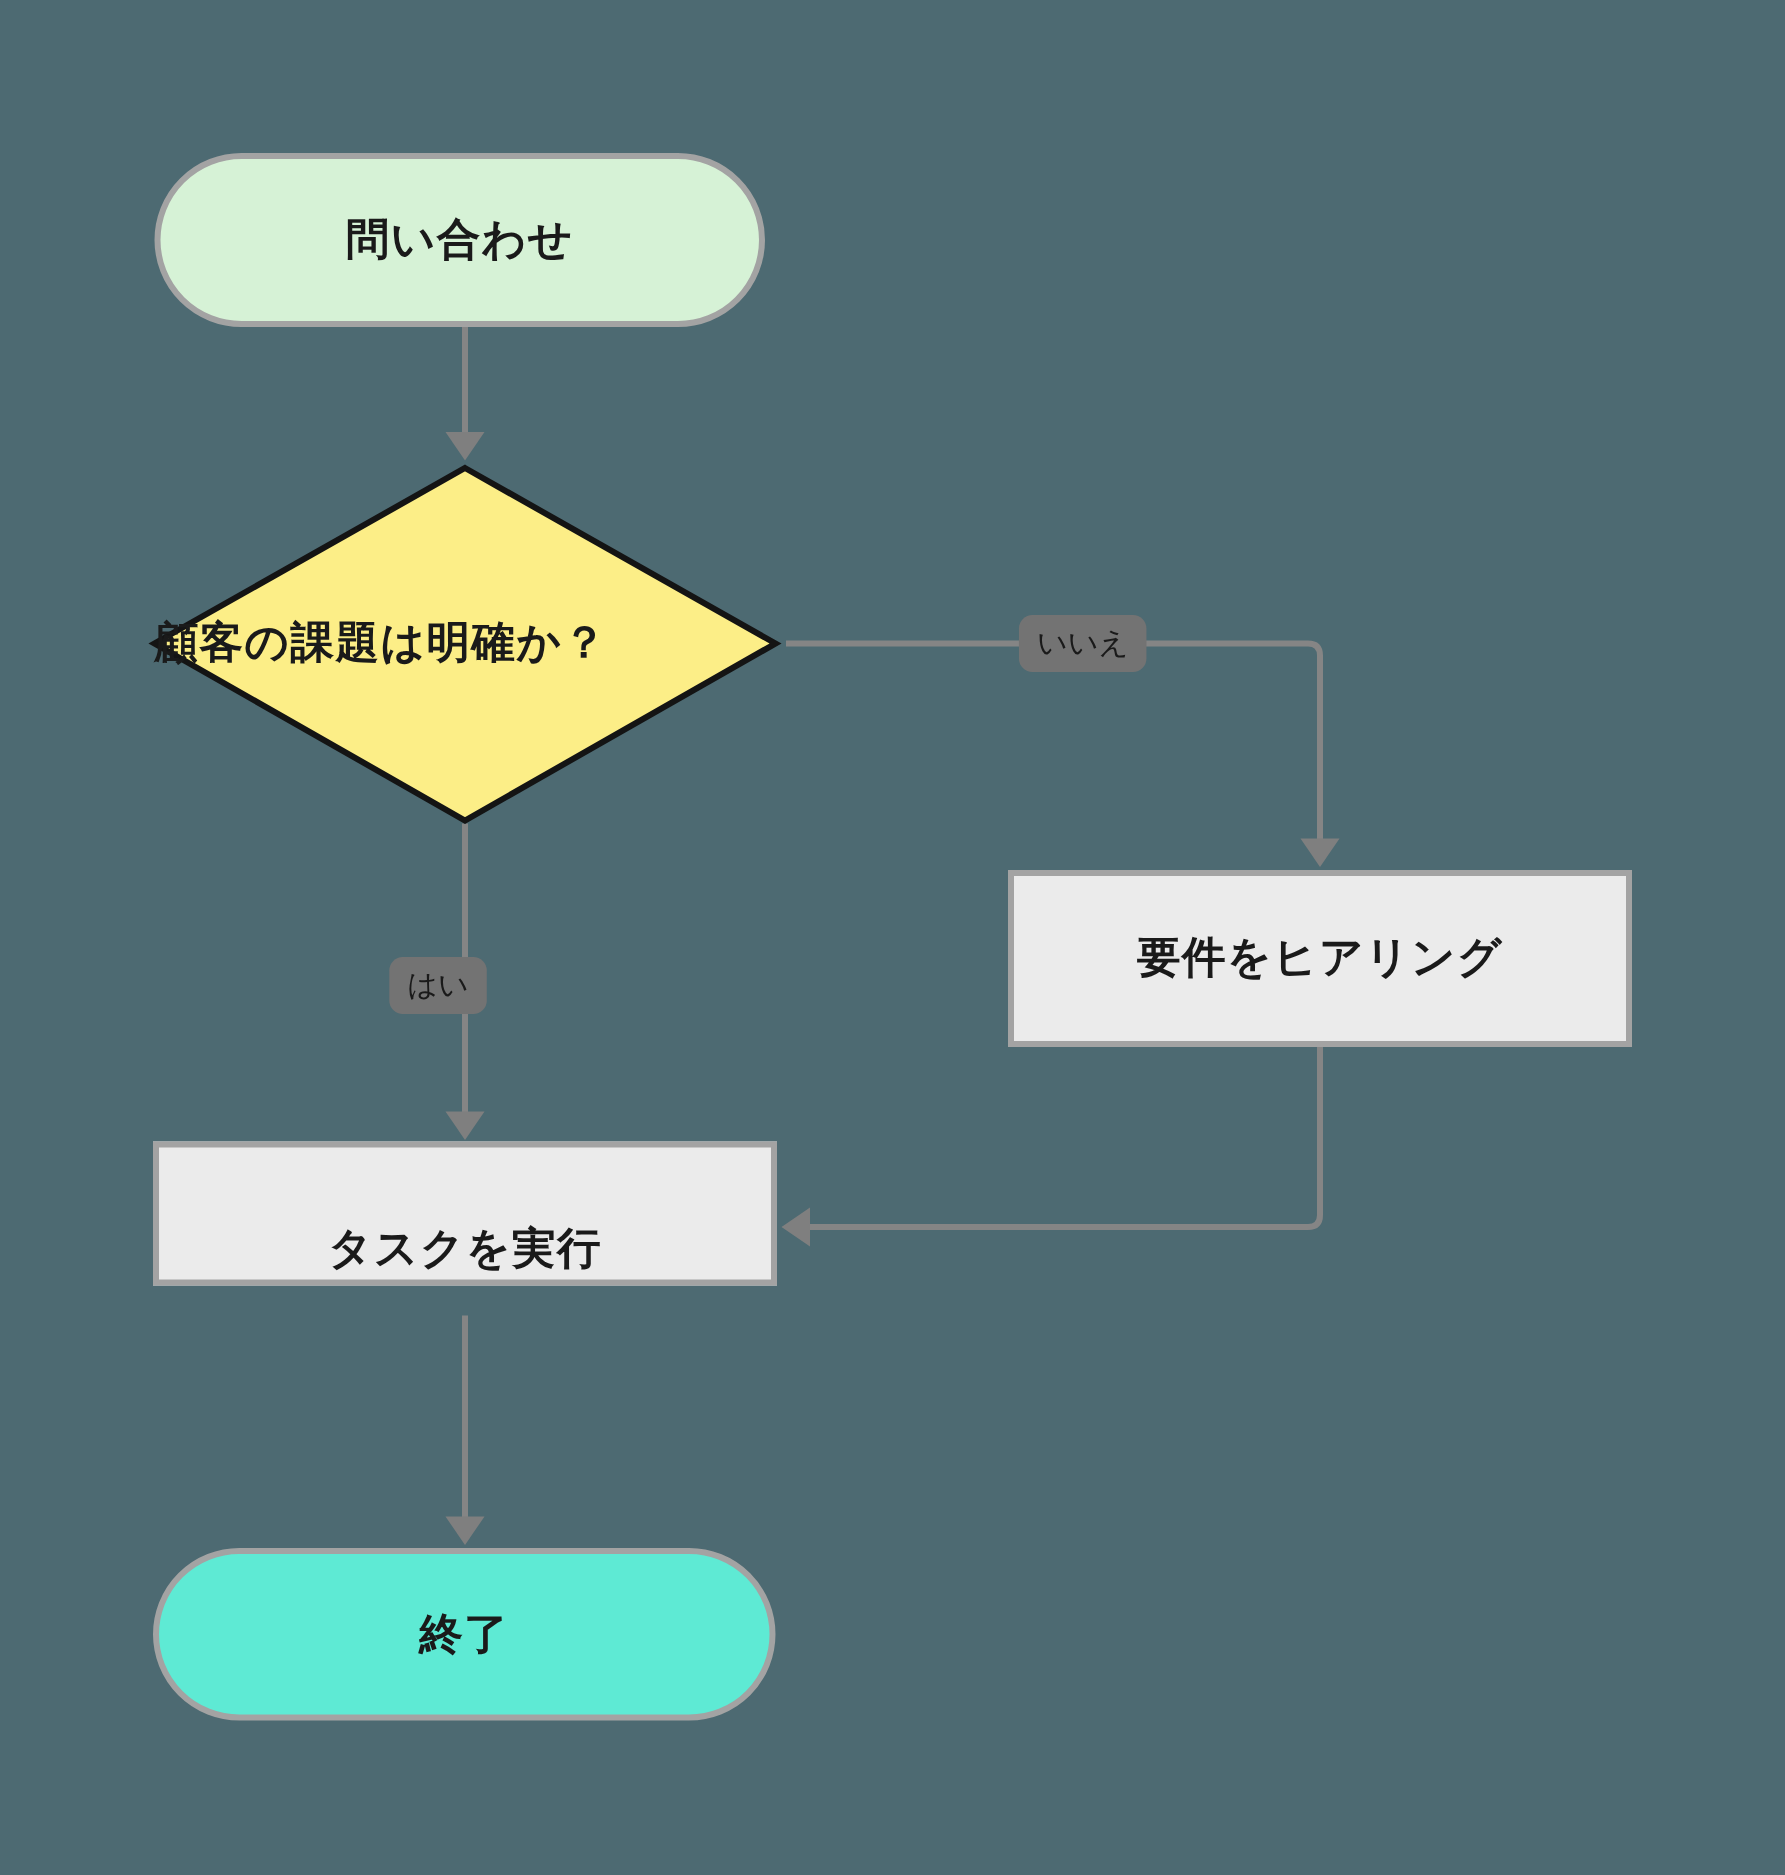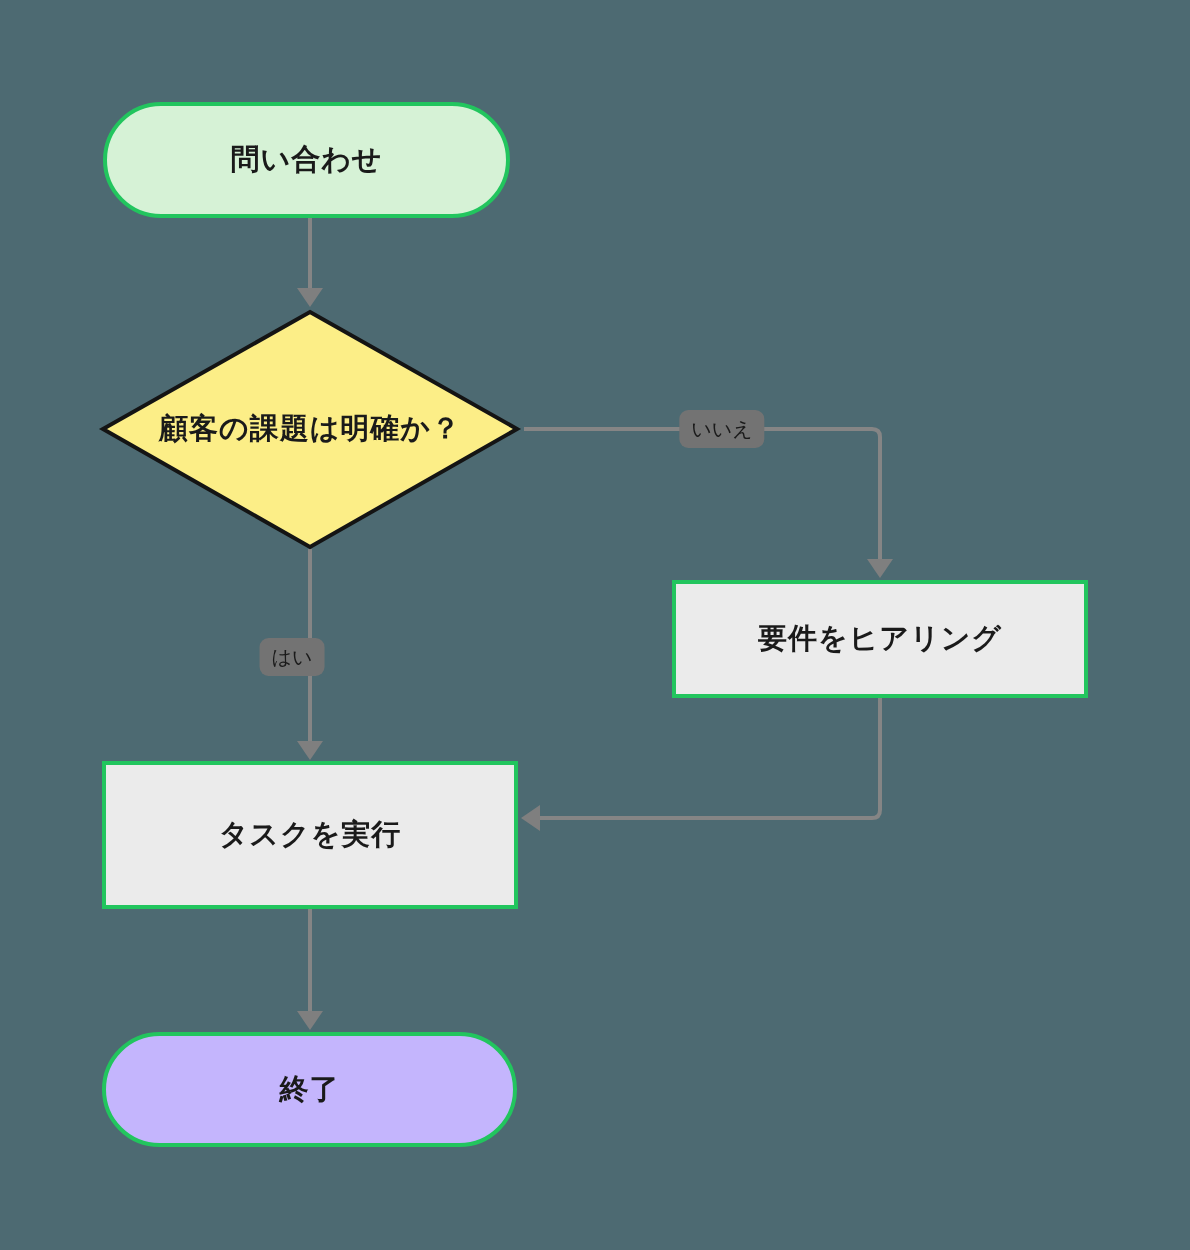--- a/index.html
+++ b/index.html
@@ -24,47 +24,47 @@
     stroke: #858585;
     stroke-width: 4;
   }
   .arrowhead {
     fill: #7f7f7f;
     stroke: none;
   }
   .node {
     position: absolute;
     box-sizing: border-box;
-    border: 4px solid #22c55e;
+    border: 4px solid #a3a3a3;
     display: flex;
     align-items: center;
     justify-content: center;
     color: #1a1a1a;
     font-weight: 700;
     font-size: 29px;
     letter-spacing: 1px;
     text-align: center;
   }
   .stadium { border-radius: 60px; }
   .rect    { border-radius: 0; }
 
   #node-start   { left: 103px; top: 102px;  width: 407px; height: 116px; }
   #node-hearing { left: 672px; top: 580px;  width: 416px; height: 118px; font-family: Liberation Serif, serif; }
-  #node-task    { left: 102px; top: 761px;  width: 416px; height: 148px; }
+  #node-task    { left: 102px; top: 761px;  width: 416px; height: 96px; align-items: flex-end; }
   #node-end     { left: 102px; top: 1032px; width: 415px; height: 115px; }
 
   #decision-label-box {
     position: absolute;
     left: 103px;
     top: 402px;
     width: 414px;
     height: 54px;
     display: flex;
     align-items: center;
-    justify-content: center;
+    justify-content: flex-start;
     color: #1a1a1a;
     font-weight: 700;
     font-size: 29px;
     letter-spacing: 1px;
   }
   .edge-label {
     position: absolute;
     transform: translate(-50%, -50%);
     background: #737373;
     color: #1a1a1a;
@@ -111,20 +111,20 @@
   </div>
 
   <div id="node-hearing" class="node rect" style="background-color: rgb(235, 235, 235);">
     <span>要件をヒアリング</span>
   </div>
 
   <div id="node-task" class="node rect" style="background-color: rgb(235, 235, 235);">
     <span>タスクを実行</span>
   </div>
 
-  <div id="node-end" class="node stadium" style="background-color: #c4b5fd;">
+  <div id="node-end" class="node stadium" style="background-color: #5eead4;">
     <span>終了</span>
   </div>
 
   <div id="edge-label-no" class="edge-label">いいえ</div>
   <div id="edge-label-yes" class="edge-label">はい</div>
 
 </div>
 
 </body></html>

